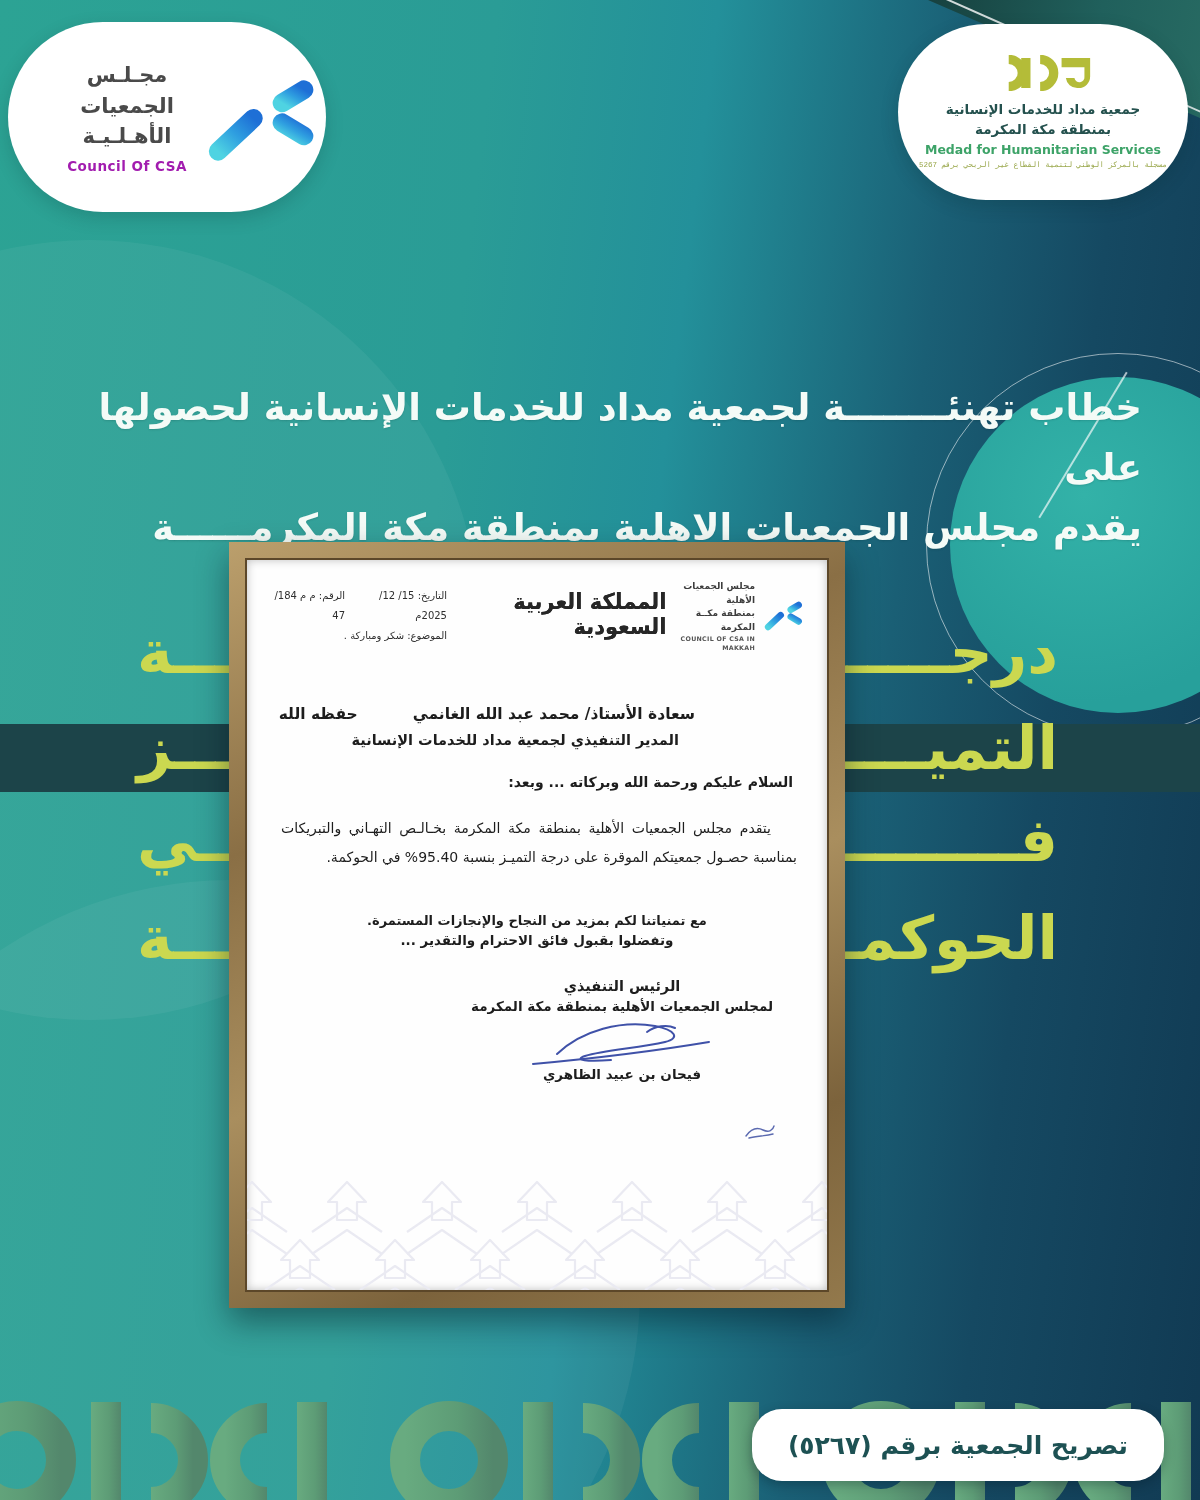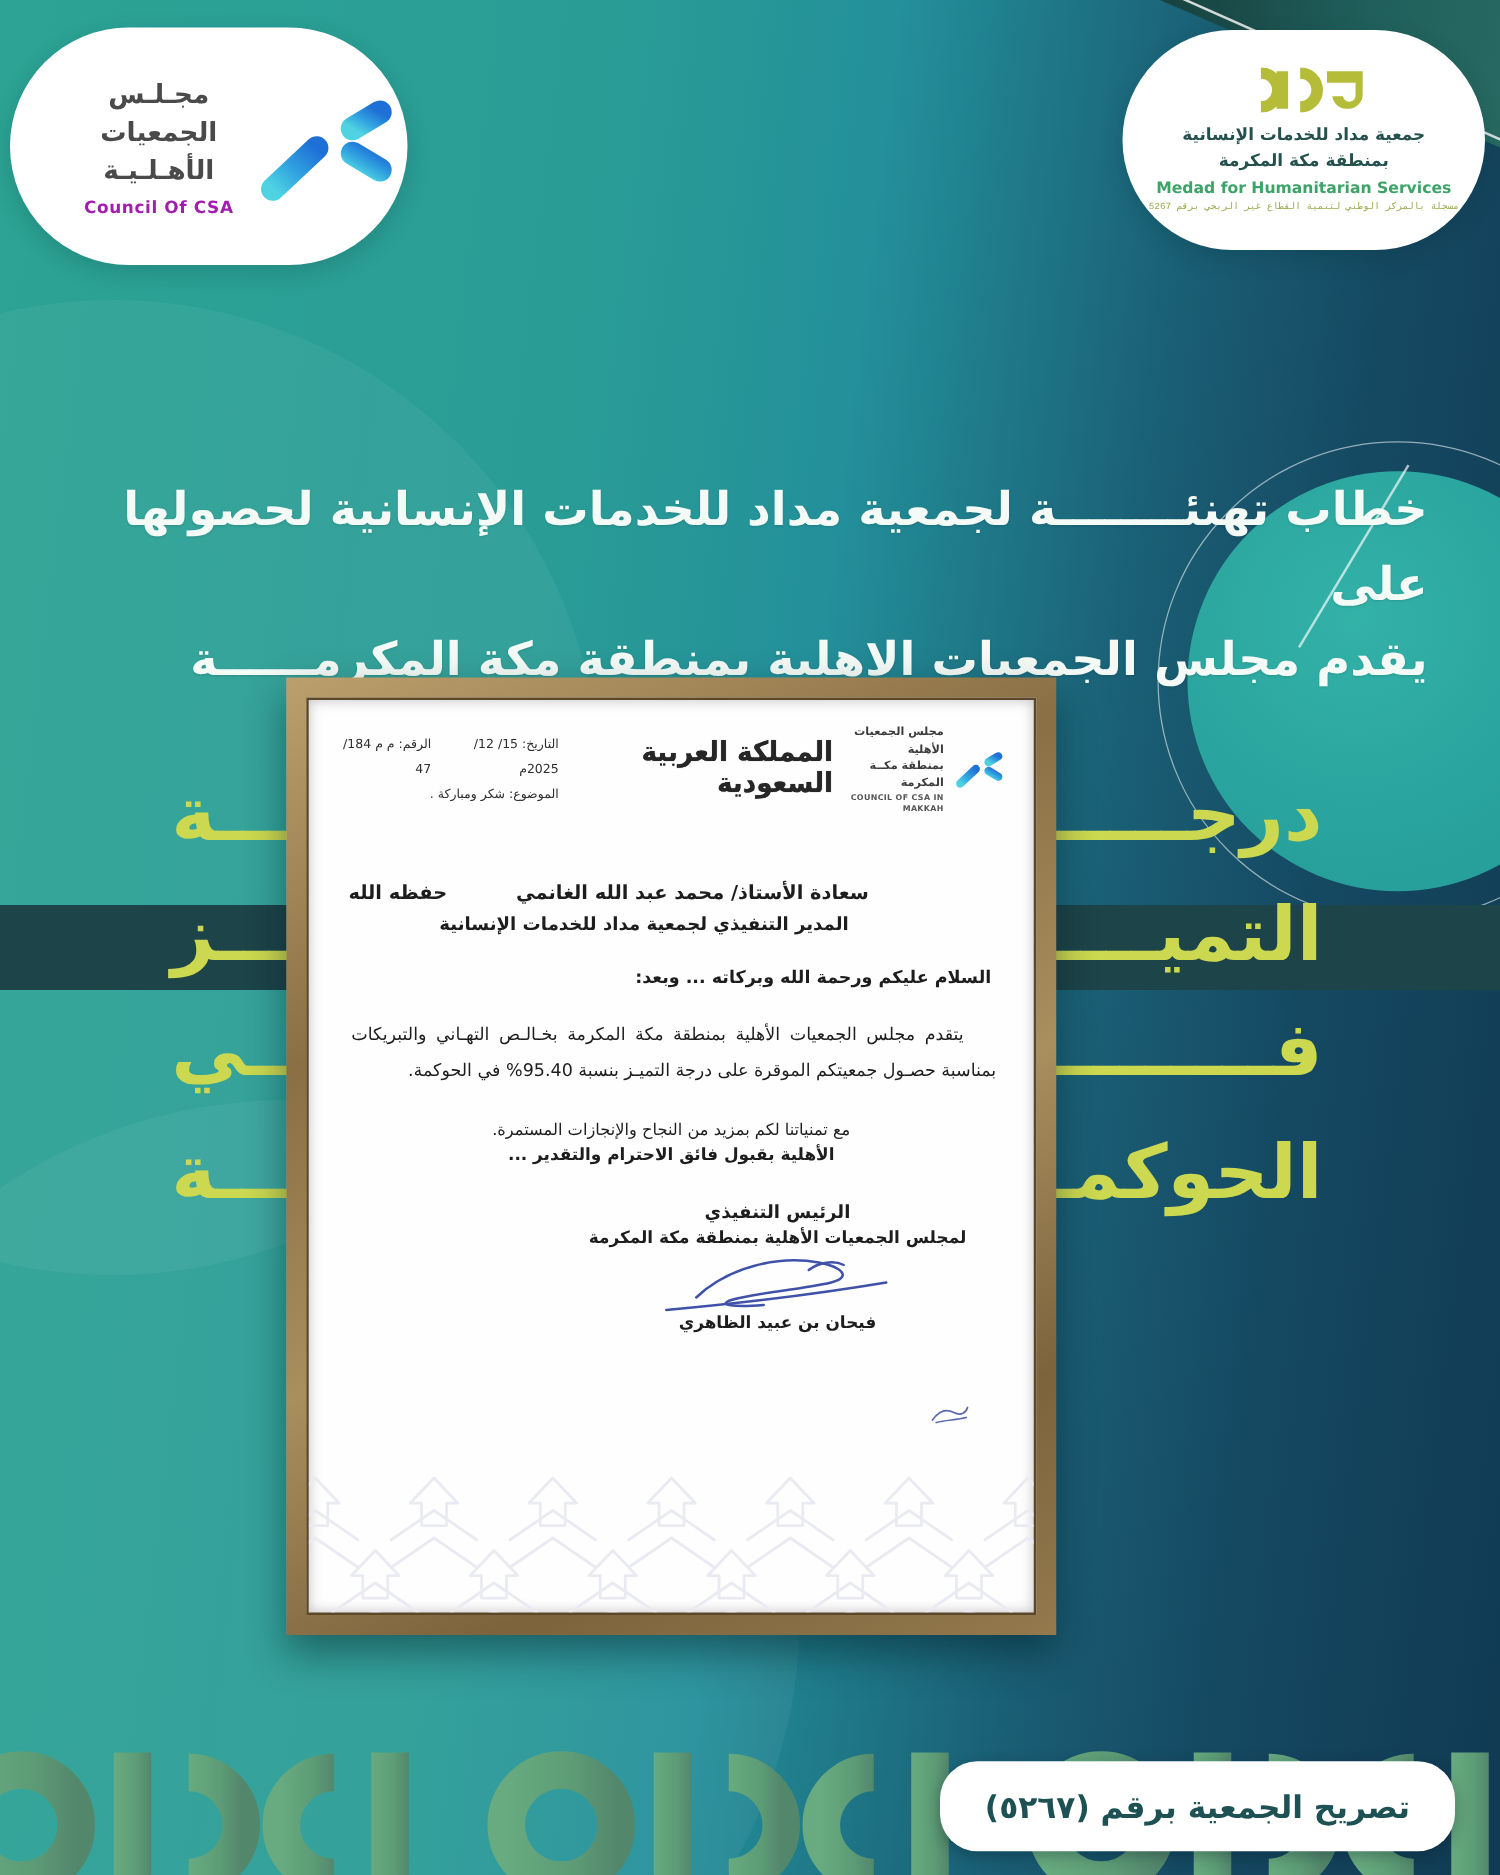--- a/index.html
+++ b/index.html
@@ -68,21 +68,21 @@
   .lh-meta { font-size:10px; color:#2e2e2e; line-height:2; text-align:right; margin-top:6px; }
   .lh-meta .row1 { display:flex; gap:14px; }
 
   .greet-row { display:flex; gap:55px; padding-right:108px; margin-top:52px;
     font-size:15.5px; font-weight:bold; }
   .greet-title { padding-right:124px; margin-top:9px; font-size:14.5px; font-weight:bold; }
   .salutation { text-align:right; padding-right:10px; margin-top:26px; font-size:14px; font-weight:bold; }
   .para { margin-top:24px; font-size:14px; line-height:2.1; text-align:justify; text-align-last:right;
     padding:0 6px 0 10px; }
   .para .indent { display:inline-block; width:26px; }
-  .wish { text-align:center; margin-top:24px; font-size:13px; }
+  .wish { text-align:center; margin-top:40px; font-size:13px;font-weight:bold; }
   .closing { text-align:center; margin-top:4px; font-size:13.5px; font-weight:bold; }
   .sigblock { margin-top:30px; text-align:center; transform:translateX(85px); width:360px;
     margin-left:auto; margin-right:auto; font-weight:bold; }
   .sig-title { font-size:14.5px; }
   .sig-org { font-size:13.5px; margin-top:4px; }
   .sig-name { font-size:13.5px; margin-top:-6px; }
   .pagemark { position:absolute; right:50px; bottom:145px; }
   .watermark { position:absolute; left:0; right:0; bottom:0; height:128px; overflow:hidden; }
 
   
@@ -199,21 +199,21 @@
         <span>سعادة الأستاذ/ محمد عبد الله الغانمي</span>
         <span>حفظه الله</span>
       </div>
       <div class="greet-title">المدير التنفيذي لجمعية مداد للخدمات الإنسانية</div>
 
       <div class="salutation">السلام عليكم ورحمة الله وبركاته ... وبعد:</div>
 
       <div class="para"><span class="indent"></span><span>يتقدم مجلس الجمعيات الأهلية بمنطقة مكة المكرمة بخـالـص التهـاني والتبريكات بمناسبة حصـول جمعيتكم الموقرة على درجة التميـز بنسبة 95.40% في الحوكمة.</span></div>
 
       <div class="wish">مع تمنياتنا لكم بمزيد من النجاح والإنجازات المستمرة.</div>
-      <div class="closing">الأهلية بقبول فائق الاحترام والتقدير ...</div>
+      <div class="closing">وتفضلوا بقبول فائق الاحترام والتقدير ...</div>
 
       <div class="sigblock">
         <div class="sig-title">الرئيس التنفيذي</div>
         <div class="sig-org">لمجلس الجمعيات الأهلية بمنطقة مكة المكرمة</div>
         <span>
           <svg width="190" height="54" viewBox="0 0 190 54">
             <g stroke="#3f51a8" stroke-width="2" fill="none" stroke-linecap="round">
               <path d="M30,40 C55,16 95,6 128,12 C148,16 154,24 138,28 C112,34 78,36 58,42 C46,46 60,48 84,46"></path>
               <path d="M6,50 C50,46 110,40 182,28"></path>
               <path d="M120,18 C128,12 140,10 148,14"></path>

